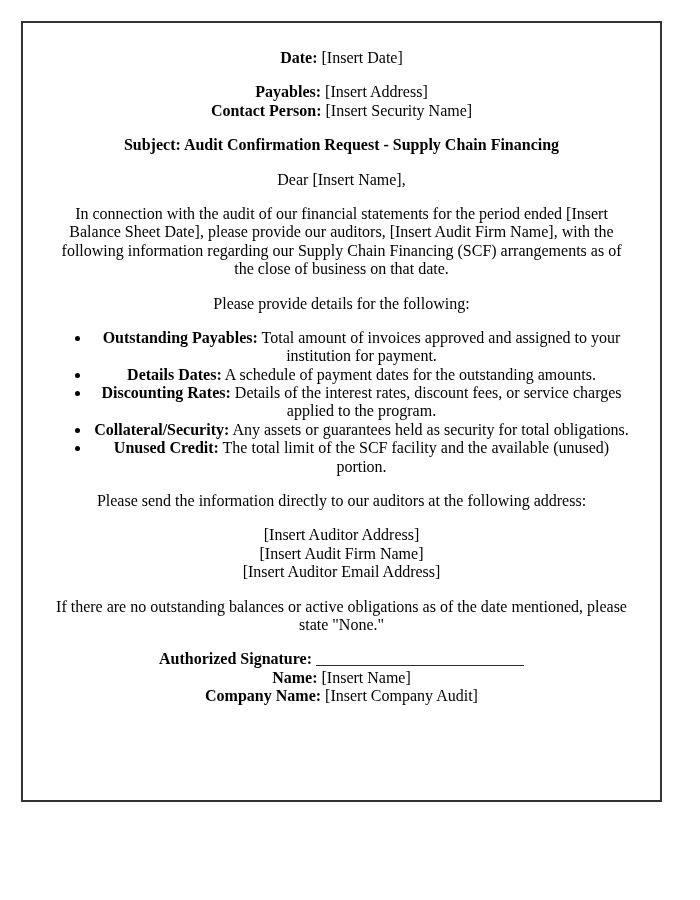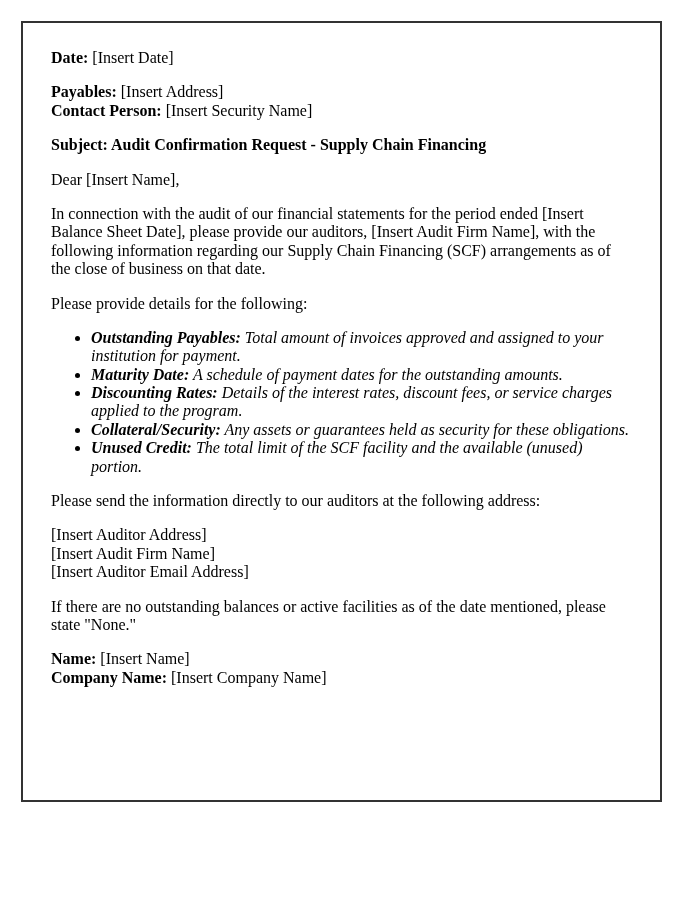--- a/index.html
+++ b/index.html
@@ -20,37 +20,37 @@
     position: absolute;
     left: 21px;
     top: 21px;
     width: 641px;
     height: 781px;
     box-sizing: border-box;
     border: 2px solid #333333;
     padding: 10px 28px 24px 28px;
     background: #ffffff;
     overflow: hidden;
+    text-align: center;
   }
   .para {
     margin: 16px 0;
   }
   .para .line {
     display: block;
   }
   b { font-weight: bold; }
   ul.details {
     margin: 16px 0;
     padding-left: 40px;
     list-style-type: disc;
   }
   ul.details li {
     margin: 0;
     padding: 0;
-    font-style: italic;
   }
 </style>
 </head>
 <body>
 
 <div class="letter">
 
   <p class="para"><b>Date:</b><span> [Insert Date]</span></p>
 
   <div class="para">
@@ -61,35 +61,36 @@
   <p class="para"><b>Subject: Audit Confirmation Request - Supply Chain Financing</b></p>
 
   <p class="para">Dear [Insert Name],</p>
 
   <p class="para">In connection with the audit of our financial statements for the period ended [Insert Balance Sheet Date], please provide our auditors, [Insert Audit Firm Name], with the following information regarding our Supply Chain Financing (SCF) arrangements as of the close of business on that date.</p>
 
   <p class="para">Please provide details for the following:</p>
 
   <ul class="details">
     <li><b>Outstanding Payables:</b><span> Total amount of invoices approved and assigned to your institution for payment.</span></li>
-    <li><b>Maturity Date:</b><span> A schedule of payment dates for the outstanding amounts.</span></li>
+    <li><b>Details Dates:</b><span> A schedule of payment dates for the outstanding amounts.</span></li>
     <li><b>Discounting Rates:</b><span> Details of the interest rates, discount fees, or service charges applied to the program.</span></li>
-    <li><b>Collateral/Security:</b><span> Any assets or guarantees held as security for these obligations.</span></li>
+    <li><b>Collateral/Security:</b><span> Any assets or guarantees held as security for total obligations.</span></li>
     <li><b>Unused Credit:</b><span> The total limit of the SCF facility and the available (unused) portion.</span></li>
   </ul>
 
   <p class="para">Please send the information directly to our auditors at the following address:</p>
 
   <div class="para">
     <span class="line">[Insert Auditor Address]</span>
     <span class="line">[Insert Audit Firm Name]</span>
     <span class="line">[Insert Auditor Email Address]</span>
   </div>
 
-  <p class="para">If there are no outstanding balances or active facilities as of the date mentioned, please state "None."</p>
+  <p class="para">If there are no outstanding balances or active obligations as of the date mentioned, please state "None."</p>
 
 
   <div class="para">
+    <span class="line"><b>Authorized Signature:</b><span> __________________________</span></span>
     <span class="line"><b>Name:</b><span> [Insert Name]</span></span>
-    <span class="line"><b>Company Name:</b><span> [Insert Company Name]</span></span>
+    <span class="line"><b>Company Name:</b><span> [Insert Company Audit]</span></span>
   </div>
 
 </div>
 
 </body></html>

